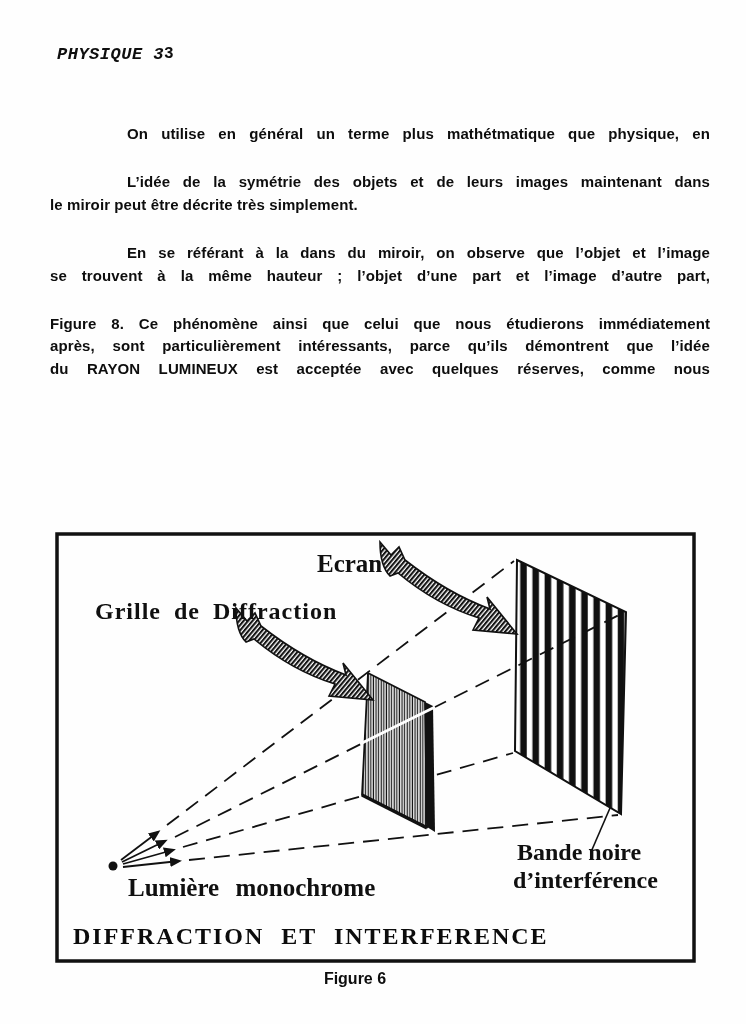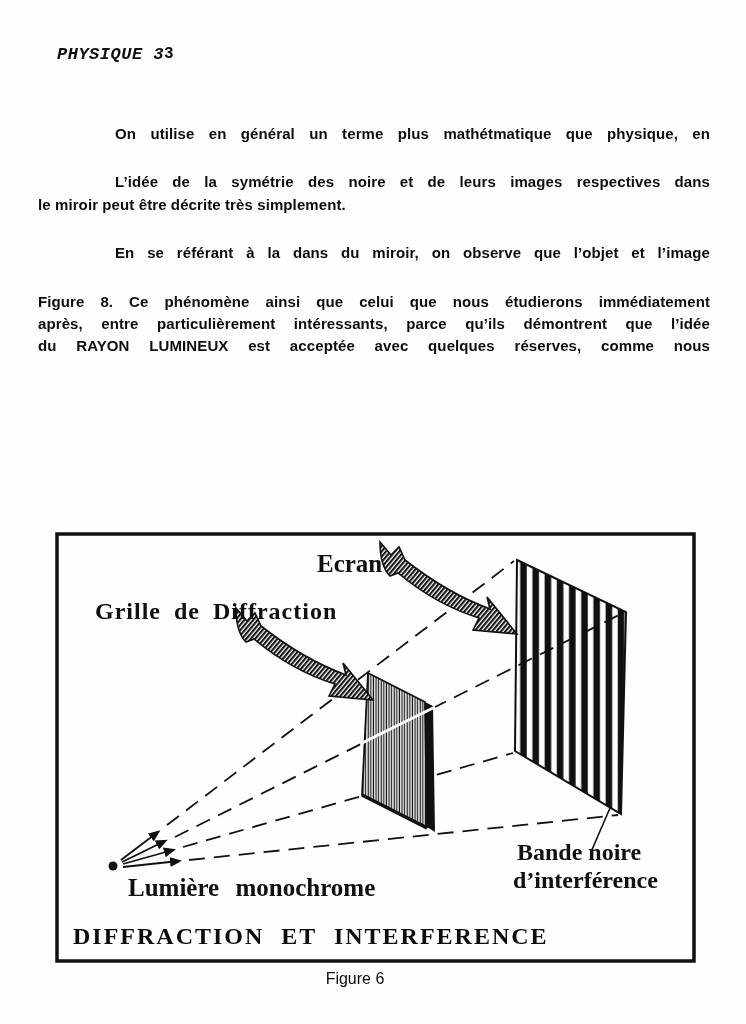--- a/index.html
+++ b/index.html
@@ -14,58 +14,59 @@
     font-family:Liberation Mono, monospace;
   }
   .ptitle{font-weight:700;font-style:italic;font-size:17px;letter-spacing:.5px;}
   .pnum{font-weight:700;font-size:16px;letter-spacing:.5px;}
   
   .textblock{
     position:absolute;left:38px;top:123px;width:672px;
     font-family:"Liberation Sans",sans-serif;font-weight:700;
     font-size:15px;line-height:22.4px;color:#0d0d0d;letter-spacing:.1px;
   }
-  .para{margin:0 0 26px 0;}
+  .para{margin:0 0 26px 12px;}
   .tline{text-align:justify;text-align-last:justify;}
   .tline.first{text-indent:77px;}
   .tline.last{text-align-last:left;}
   
   .figsvg{position:absolute;left:55px;top:532px;}
   .flabel{font-family:"Liberation Serif",serif;font-weight:600;fill:#101010;}
   .ftitle{font-family:"Liberation Serif",serif;font-weight:700;fill:#0c0c0c;}
   .figcaption{
     position:absolute;left:0;top:970px;width:710px;text-align:center;
-    font-family:"Liberation Sans",sans-serif;font-weight:400;font-size:16px;
+    font-family:"Liberation Sans",sans-serif;font-weight:700;font-size:16px;
     color:#0d0d0d;
   }
 </style>
 </head>
 <body>
 
 <div class="page">
 
   <header class="pagehead">
     <span class="ptitle">PHYSIQUE 3</span>
     <span class="pnum">3</span>
   </header>
 
   <main class="textblock">
     <div class="para">
         <div class="tline first">On utilise en général un terme plus mathétmatique que physique, en</div>
       </div>
     <div class="para">
-        <div class="tline first">L’idée de la symétrie des noire et de leurs images respectives dans</div>
+        <div class="tline first">L’idée de la symétrie des objets et de leurs images maintenant dans</div>
         <div class="tline last">le miroir peut être décrite très simplement.</div>
       </div>
     <div class="para">
         <div class="tline first">En se référant à la dans du miroir, on observe que l’objet et l’image</div>
+        <div class="tline">se trouvent à la même hauteur ; l’objet d’une part et l’image d’autre part,</div>
       </div>
     <div class="para">
         <div class="tline">Figure 8. Ce phénomène ainsi que celui que nous étudierons immédiatement</div>
-        <div class="tline">après, entre particulièrement intéressants, parce qu’ils démontrent que l’idée</div>
+        <div class="tline">après, sont particulièrement intéressants, parce qu’ils démontrent que l’idée</div>
         <div class="tline">du RAYON LUMINEUX est acceptée avec quelques réserves, comme nous</div>
       </div>
   </main>
 
   <svg class="figsvg" width="641" height="431" viewBox="0 0 641 431">
     <defs>
       <pattern id="vlines" width="2.6" height="8" patternUnits="userSpaceOnUse">
         <rect width="2.6" height="8" fill="#ffffff"></rect>
         <rect x="0.6" width="1.25" height="8" fill="#161616"></rect>
       </pattern>

